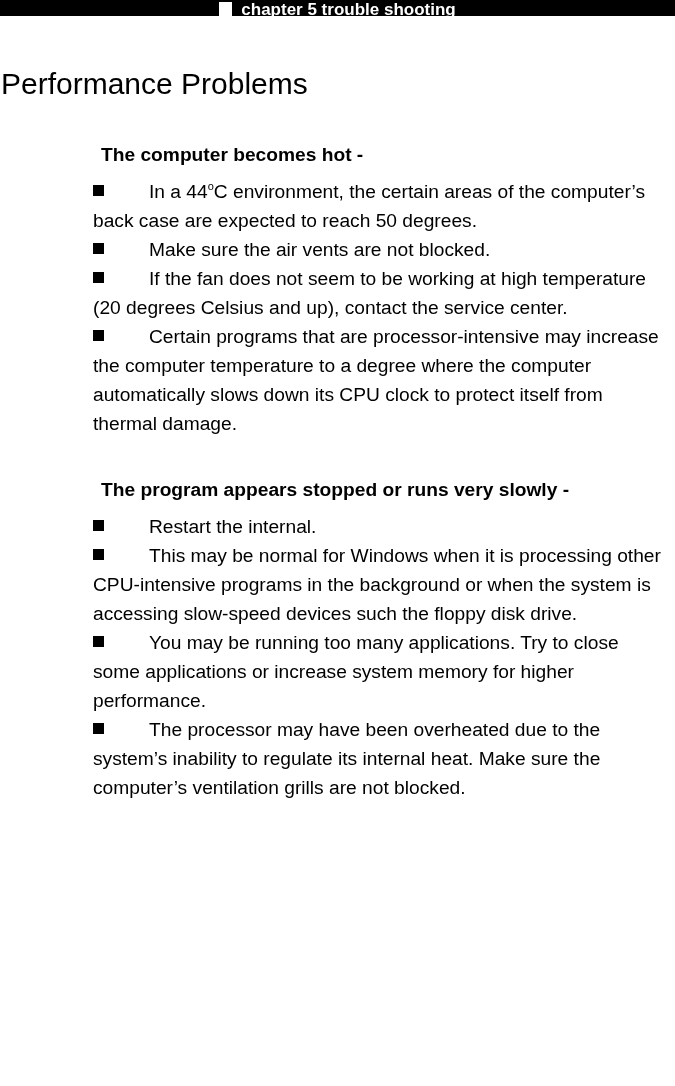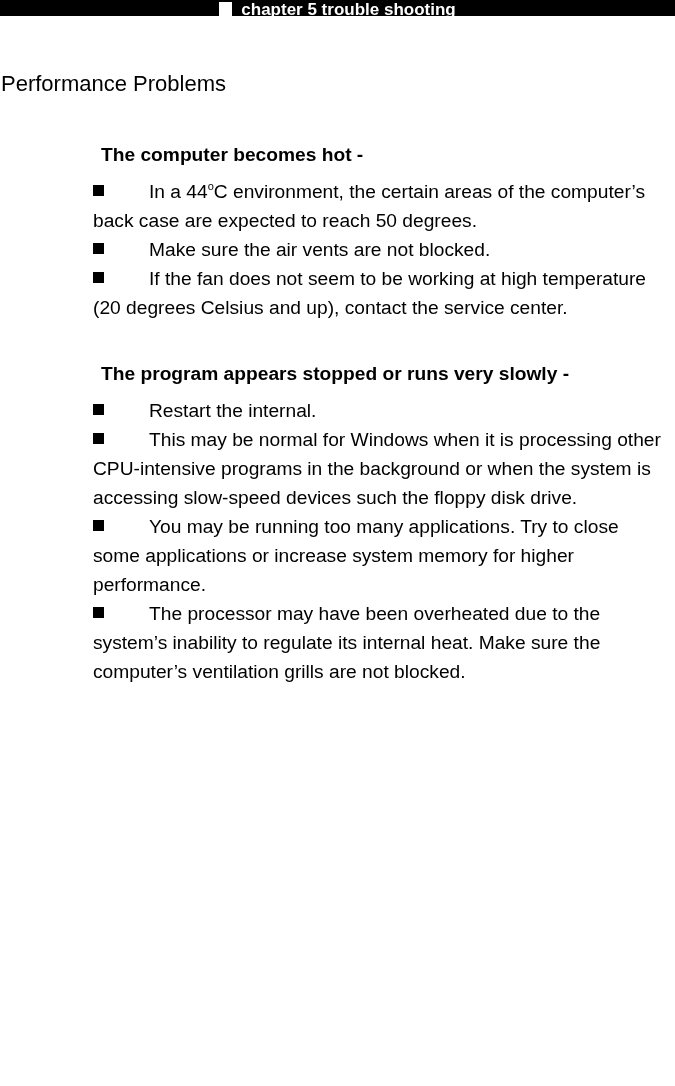--- a/index.html
+++ b/index.html
@@ -10,21 +10,21 @@
   .header-bar {
     position: absolute; left: 0; top: 0; width: 675px; height: 16px;
     background: #000; color: #fff; text-align: center;
     font-weight: bold; font-size: 17px; line-height: 19px;
   }
   .header-bar .sq {
     display: inline-block; width: 13px; height: 15px; background: #fff;
     vertical-align: -2px; margin-right: 9px;
   }
   .page-title {
-    position: absolute; left: 1px; top: 66px; font-size: 22px; line-height: 36px;
+    position: absolute; left: 1px; top: 66px; font-size: 30px; line-height: 36px;
     margin: 0; font-weight: normal;
   }
   .content {
     position: absolute; left: 93px; top: 132px; width: 575px;
     font-size: 19.2px; line-height: 29px;
   }
   .section-heading { font-weight: bold; margin: 8px; }
   .bullet { margin: 0; }
   .bullet .mark {
     display: inline-block; width: 11px; height: 11px; background: #000;
@@ -43,20 +43,21 @@
   <span class="sq"></span><span>chapter 5 trouble shooting</span>
 </div>
 
 <h1 class="page-title">Performance Problems</h1>
 
 <div class="content">
   <p class="section-heading">The computer becomes hot -</p>
   <p class="bullet"><span class="mark"></span><span>In a 44</span><sup>o</sup><span>C environment, the certain areas of the computer’s back case are expected to reach 50 degrees.</span></p>
   <p class="bullet"><span class="mark"></span><span>Make sure the air vents are not blocked.</span></p>
   <p class="bullet"><span class="mark"></span><span>If the fan does not seem to be working at high temperature (20 degrees Celsius and up), contact the service center.</span></p>
+  <p class="bullet"><span class="mark"></span><span>Certain programs that are processor-intensive may increase the computer temperature to a degree where the computer automatically slows down its CPU clock to protect itself from thermal damage.</span></p>
 
   <div class="gap"></div>
 
   <p class="section-heading">The program appears stopped or runs very slowly -</p>
   <p class="bullet"><span class="mark"></span><span>Restart the internal.</span></p>
   <p class="bullet"><span class="mark"></span><span>This may be normal for Windows when it is processing other CPU-intensive programs in the background or when the system is accessing slow-speed devices such the floppy disk drive.</span></p>
   <p class="bullet"><span class="mark"></span><span>You may be running too many applications. Try to close some applications or increase system memory for higher performance.</span></p>
   <p class="bullet"><span class="mark"></span><span>The processor may have been overheated due to the system’s inability to regulate its internal heat. Make sure the computer’s ventilation grills are not blocked.</span></p>
 </div>
 

